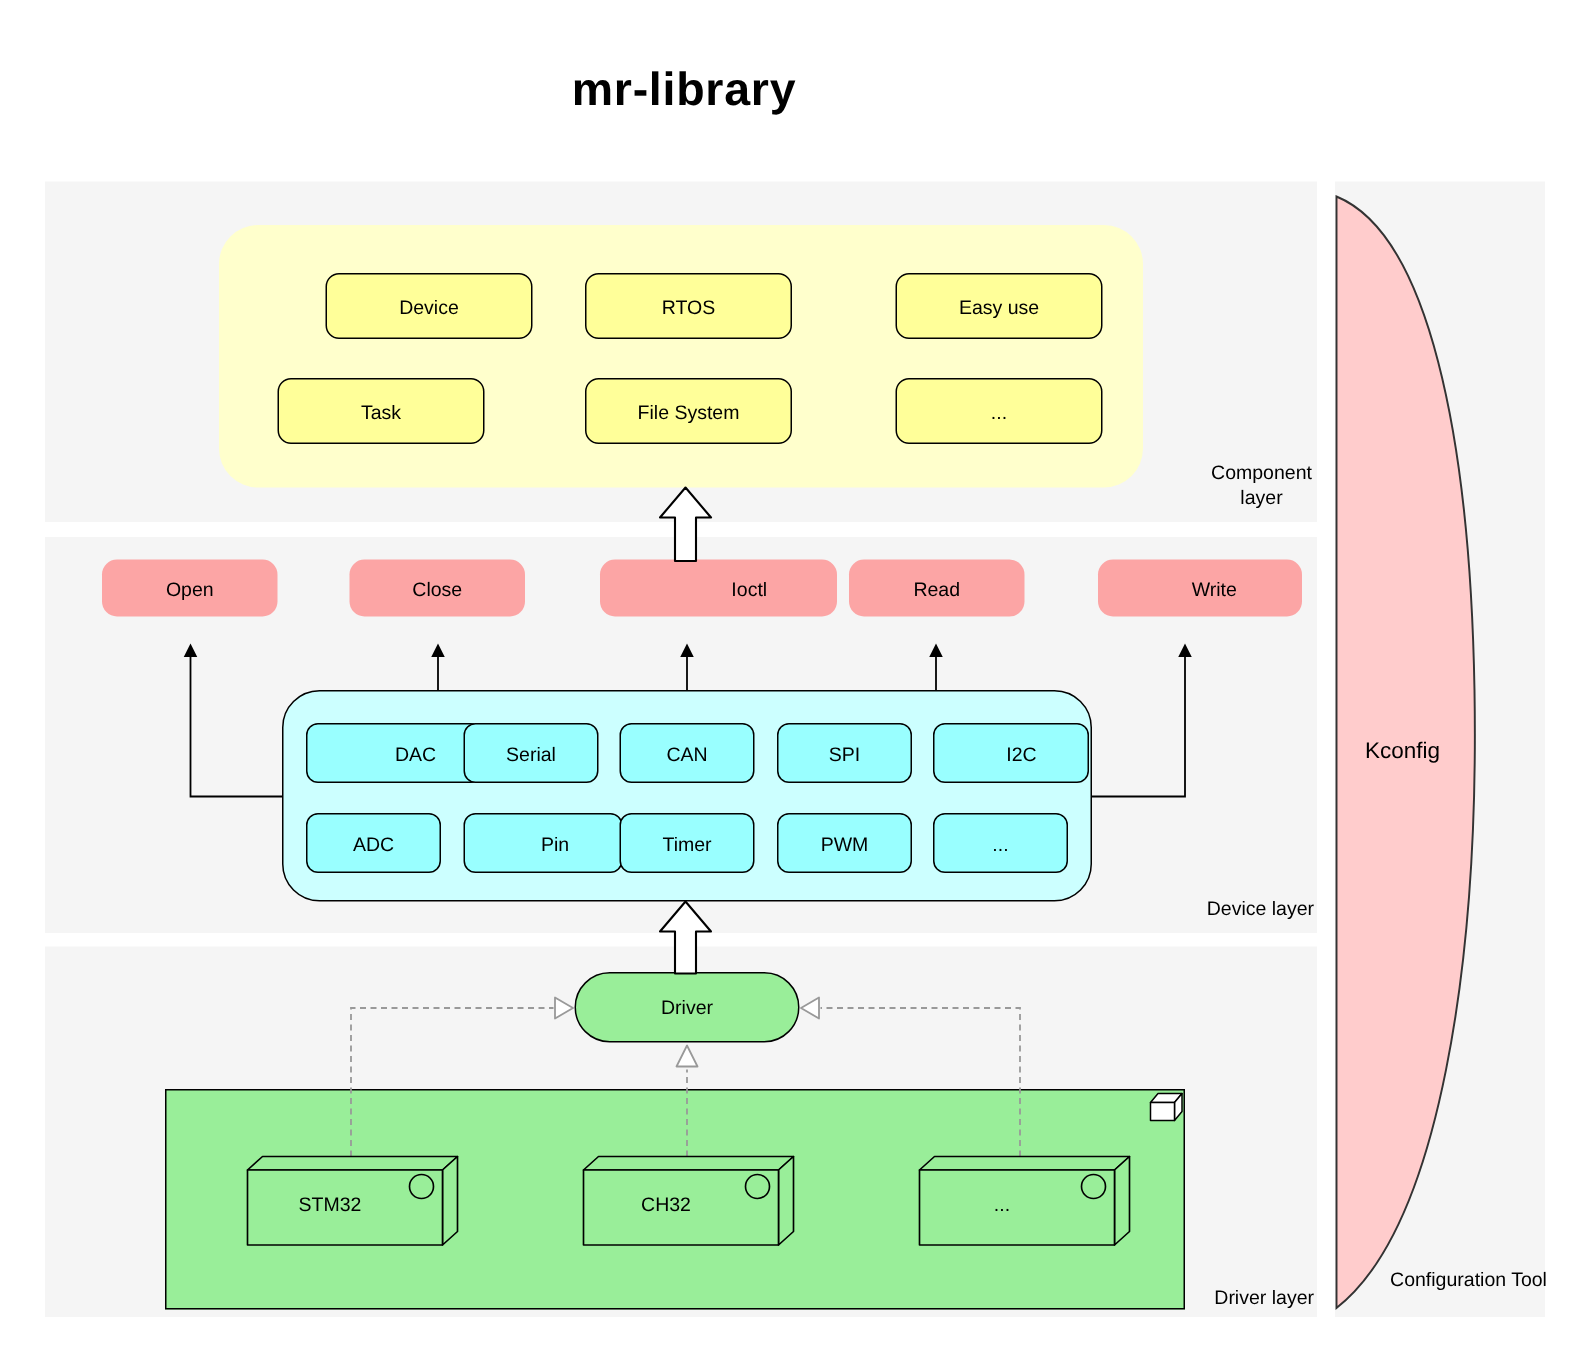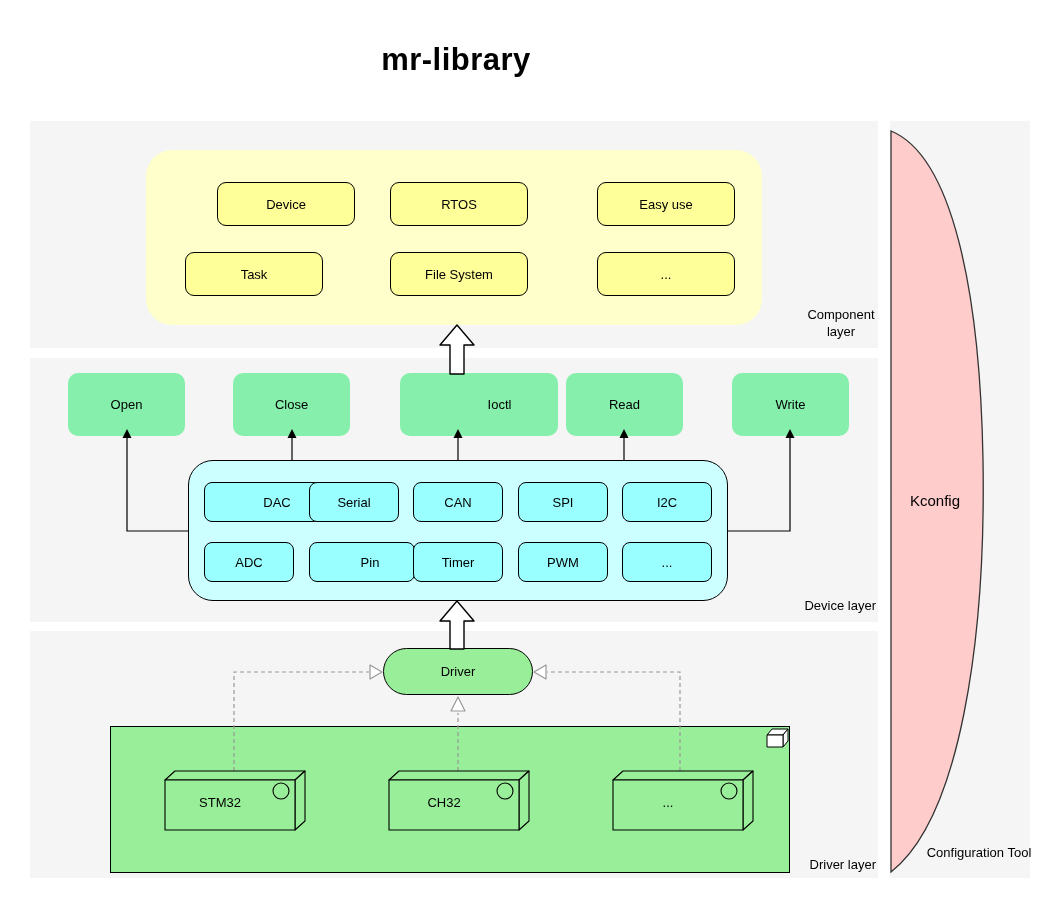--- a/index.html
+++ b/index.html
@@ -17,21 +17,21 @@
   .container-yellow{
     position:absolute;left:146px;top:150px;width:616px;height:175px;
     background:#ffffcc;border-radius:26px;
   }
   .ybox{
     position:absolute;width:136px;height:42px;background:#ffff99;
     border:1px solid #000;border-radius:9px;
     display:flex;align-items:center;justify-content:center;font-size:13px;
   }
   .bbox{
-    position:absolute;width:117px;height:63px;background:#86efac;
+    position:absolute;width:117px;height:38px;background:#fca5a5;
     border-radius:10px;top:373px;
     display:flex;align-items:center;justify-content:center;font-size:13px;color:#000;
   }
   .container-cyan{
     position:absolute;left:188px;top:460px;width:540px;height:141px;
     background:#ccffff;border:1px solid #000;border-radius:25px;box-sizing:border-box;
   }
   .cbox{
     position:absolute;width:88px;height:38px;background:#99ffff;
     border:1px solid #000;border-radius:8px;
@@ -90,38 +90,38 @@
     </div>
   <div class="bbox z2" style="left:233px;">
       <span>Close</span>
     </div>
   <div class="bbox z2" style="left:400px;padding-left:41px;">
       <span>Ioctl</span>
     </div>
   <div class="bbox z2" style="left:566px;">
       <span>Read</span>
     </div>
-  <div class="bbox z2" style="left:732px;">
+  <div class="bbox z2" style="left:732px;padding-left:19px;">
       <span>Write</span>
     </div>
 
   <div class="container-cyan z2"></div>
   <div class="cbox z2" style="left:204px;top:482px;padding-left:28px;">
       <span>DAC</span>
     </div>
   <div class="cbox z2" style="left:309px;top:482px;">
       <span>Serial</span>
     </div>
   <div class="cbox z2" style="left:413px;top:482px;">
       <span>CAN</span>
     </div>
   <div class="cbox z2" style="left:518px;top:482px;">
       <span>SPI</span>
     </div>
-  <div class="cbox z2" style="left:622px;top:482px;">
+  <div class="cbox z2" style="left:622px;top:482px;padding-left:14px;">
       <span>I2C</span>
     </div>
   <div class="cbox z2" style="left:204px;top:542px;">
       <span>ADC</span>
     </div>
   <div class="cbox z2" style="left:309px;top:542px;padding-left:16px;">
       <span>Pin</span>
     </div>
   <div class="cbox z2" style="left:413px;top:542px;">
       <span>Timer</span>

